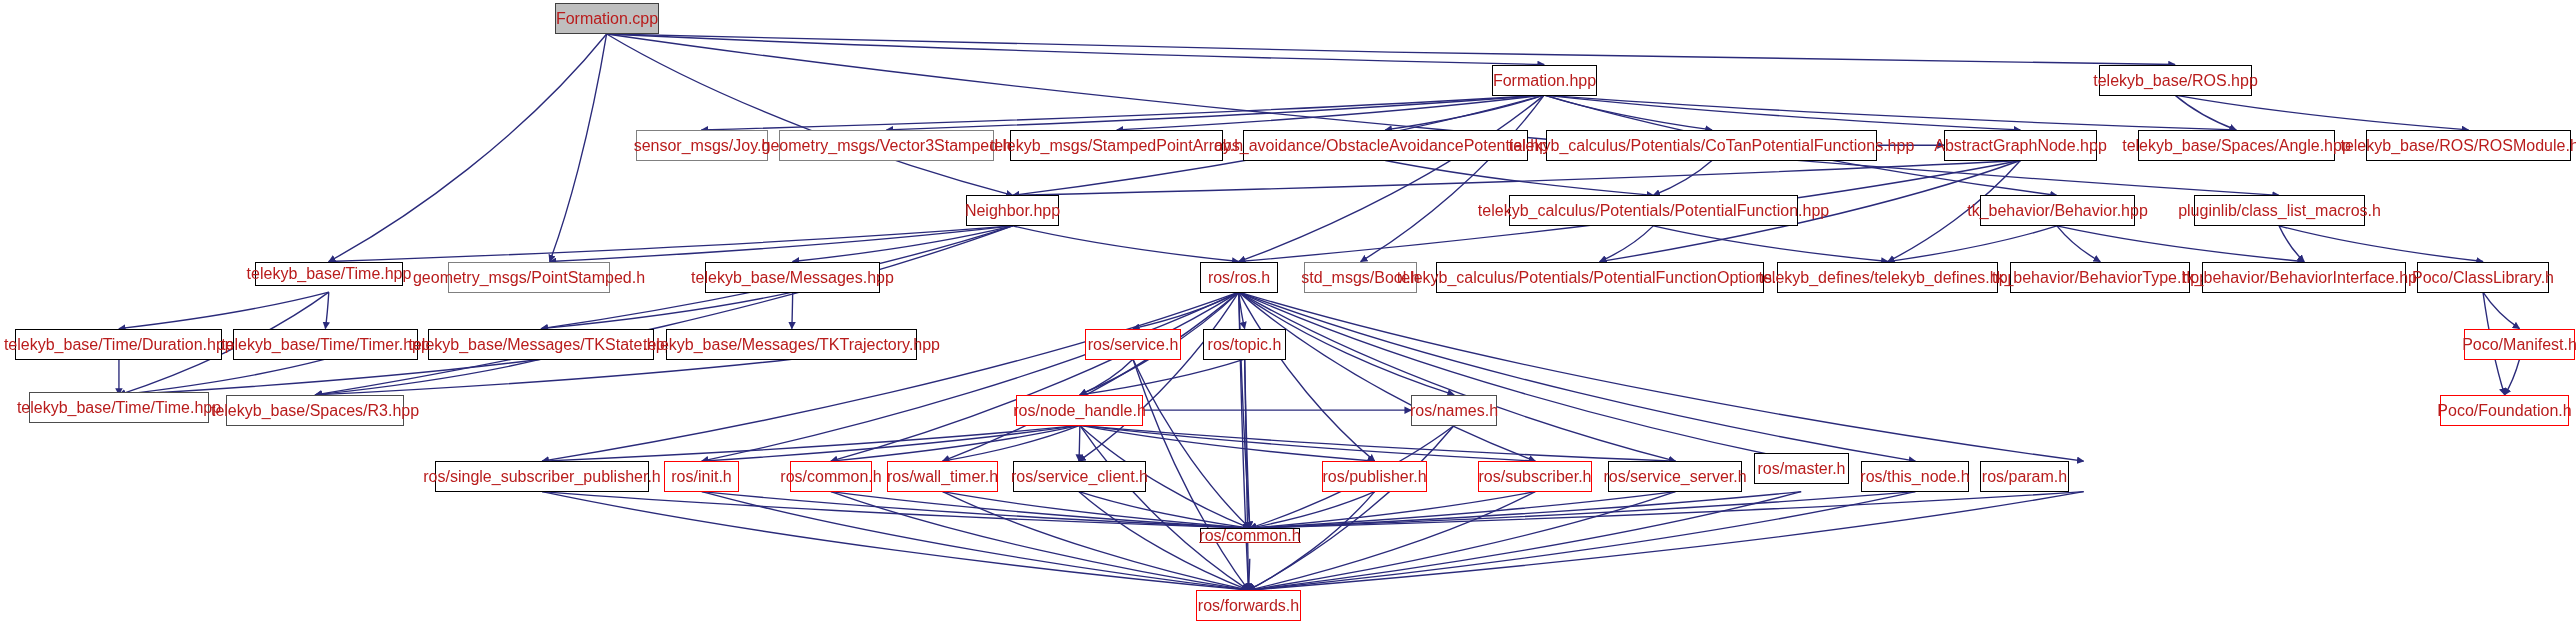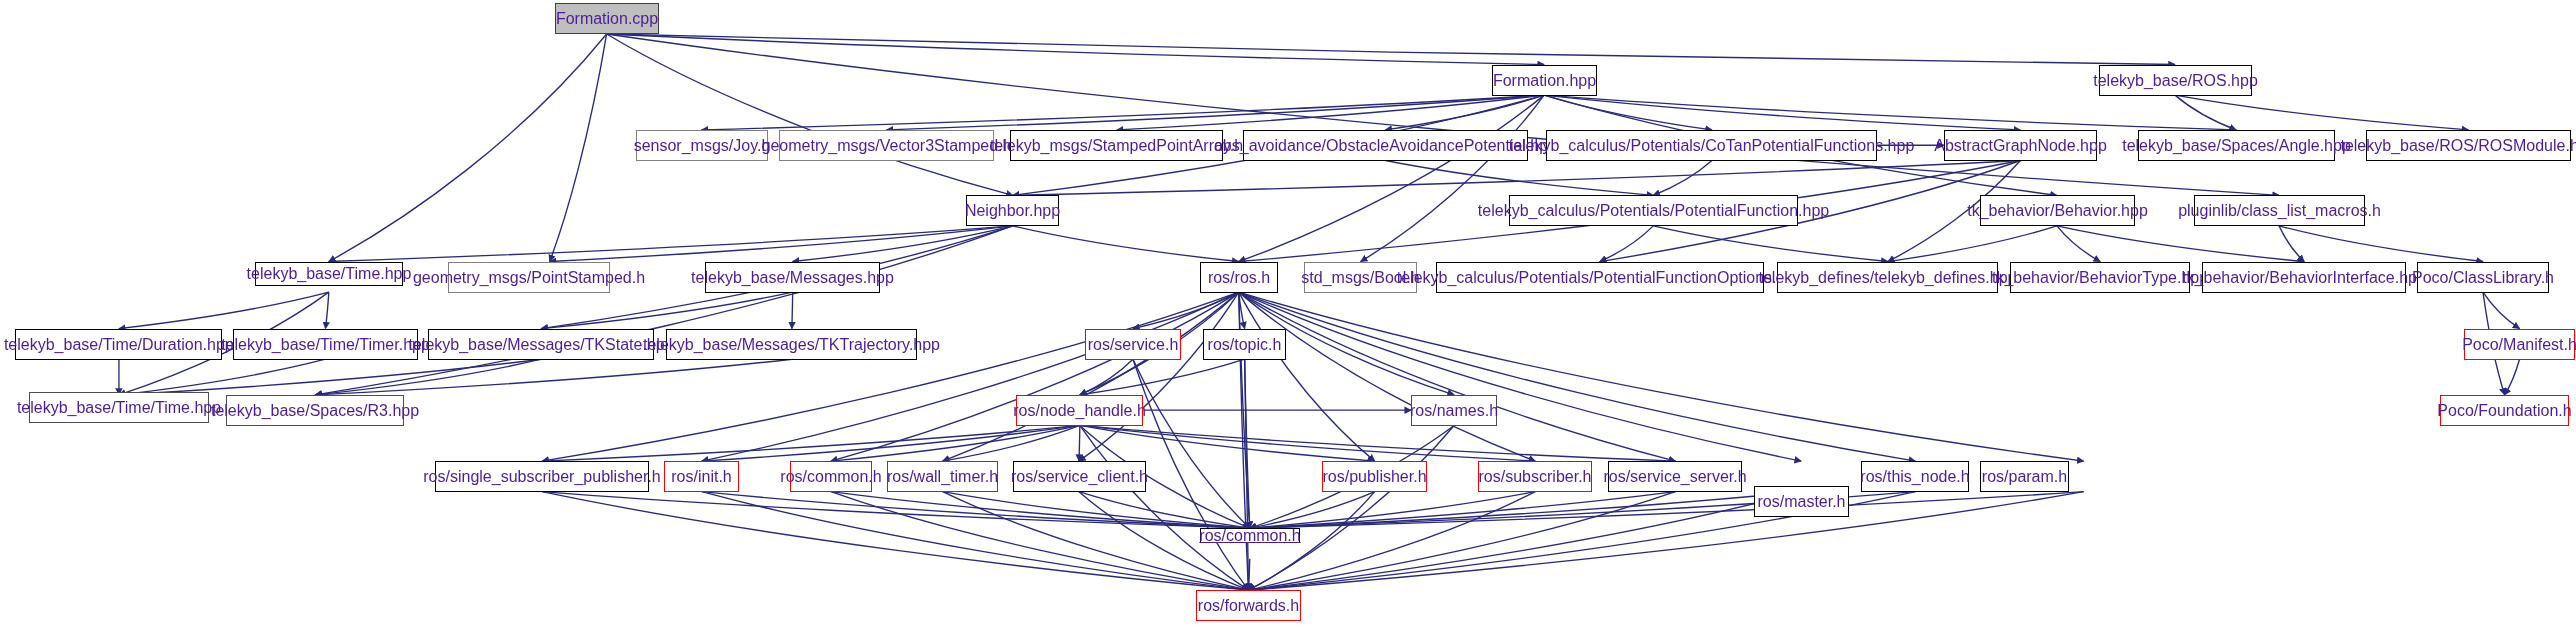--- a/index.html
+++ b/index.html
@@ -1,21 +1,21 @@
 <!DOCTYPE html>
 <html style="font-size:13.6px"><head>
 <meta charset="utf-8">
 <style>
   html,body{margin:0;padding:0;background:#ffffff;}
   #root{position:relative;width:2576px;height:625px;background:#ffffff;overflow:hidden;
         font-family:"Liberation Sans","DejaVu Sans",sans-serif;}
   svg#edges{position:absolute;left:0;top:0;width:2576px;height:625px;}
   .node{position:absolute;box-sizing:border-box;display:flex;align-items:center;
         justify-content:center;background:#ffffff;border:1.7px solid #000000;
-        font-size:16px;color:#4c1d95;white-space:nowrap;line-height:1;}
+        font-size:16px;color:#b91c1c;white-space:nowrap;line-height:1;}
   .node.root{background:#bfbfbf;border-color:#404040;}
   .node.gray{border-color:#808080;border-width:1.7px;}
   .node.darkgray{border-color:#4d4d4d;}
   .node.red{border-color:#ff0000;}
   .node span{display:block;padding:0 5.1px;}
 </style>
 </head>
 <body>
 
 <div id="root">
@@ -268,21 +268,21 @@
       </div>
       <div class="node red" style="left: 1322px; top: 461px; width: 105px; height: 31px;">
         <span>ros/publisher.h</span>
       </div>
       <div class="node red" style="left: 1478px; top: 461px; width: 114px; height: 31px;">
         <span>ros/subscriber.h</span>
       </div>
       <div class="node" style="left: 1608px; top: 461px; width: 134px; height: 31px;">
         <span>ros/service_server.h</span>
       </div>
-      <div class="node" style="left: 1754px; top: 486px; width: 95px; height: 31px; text-align: center;">
+      <div class="node" style="left: 1754px; top: 453px; width: 95px; height: 31px; text-align: center;">
         <span>ros/master.h</span>
       </div>
       <div class="node" style="left: 1861px; top: 461px; width: 108px; height: 31px;">
         <span>ros/this_node.h</span>
       </div>
       <div class="node" style="left: 1980px; top: 461px; width: 89px; height: 31px;">
         <span>ros/param.h</span>
       </div>
       <div class="node" style="left: 1200px; top: 528px; width: 100px; height: 15px; text-decoration: underline;">
         <span>ros/common.h</span>

